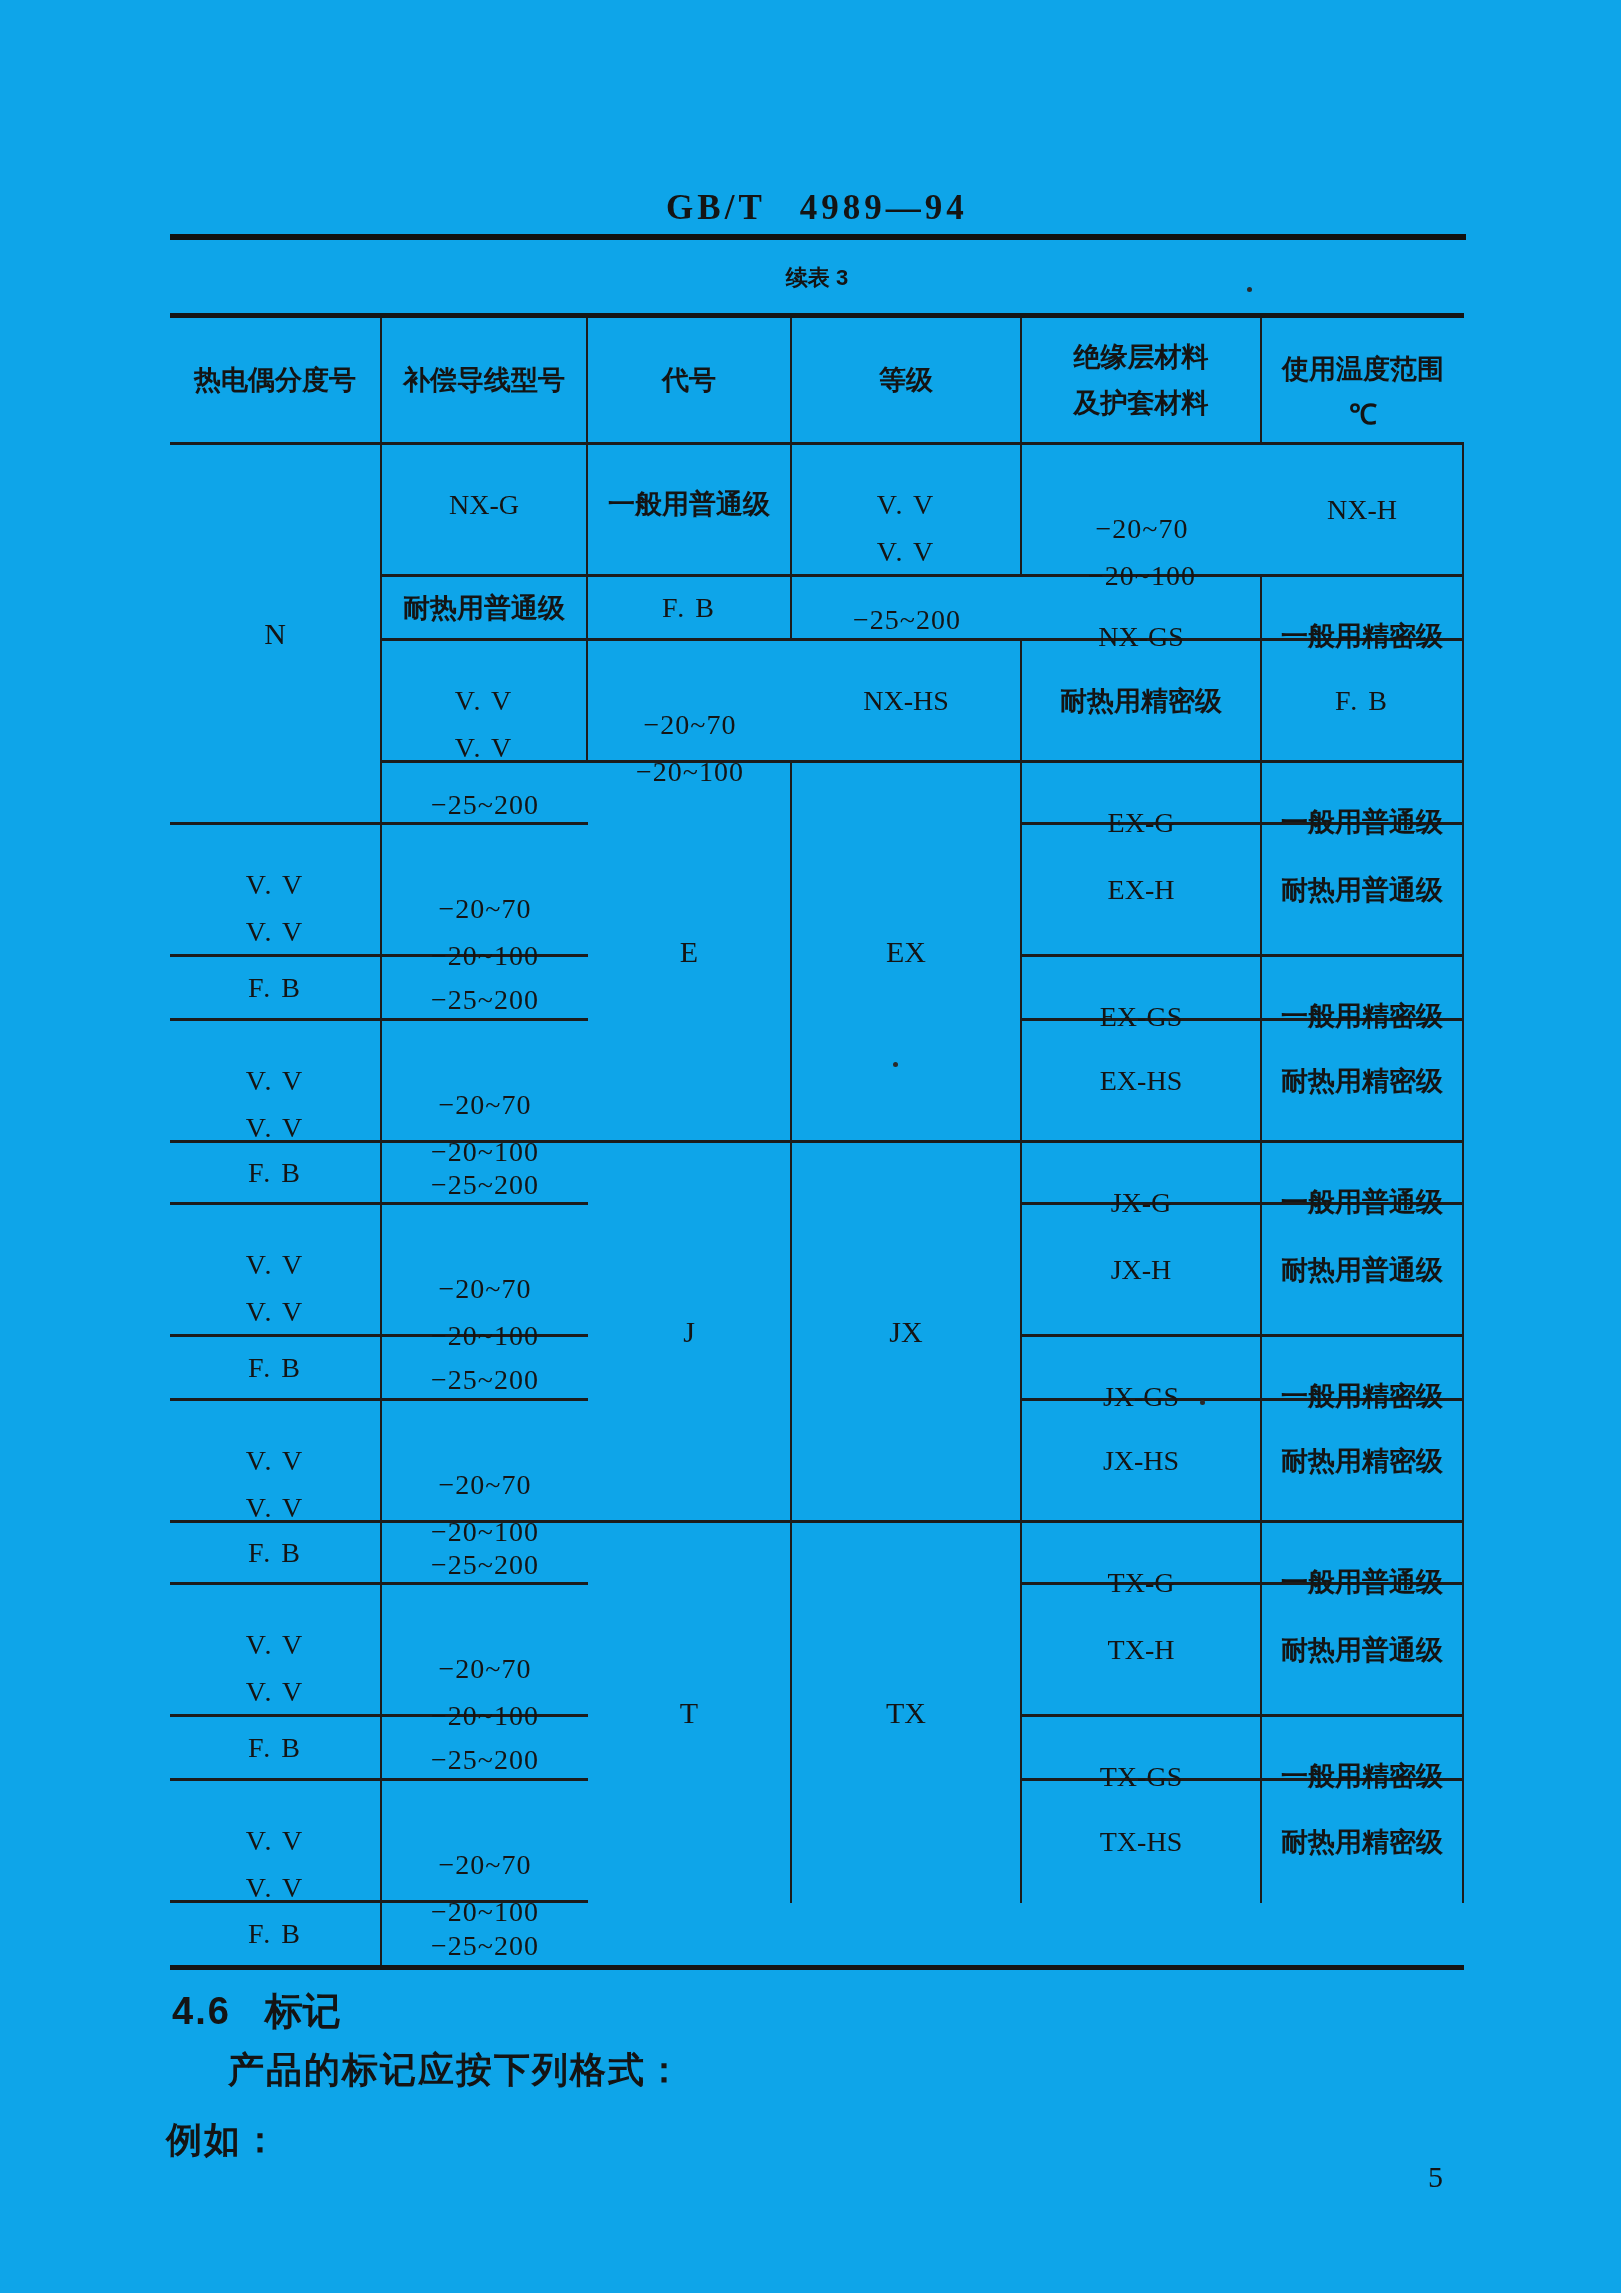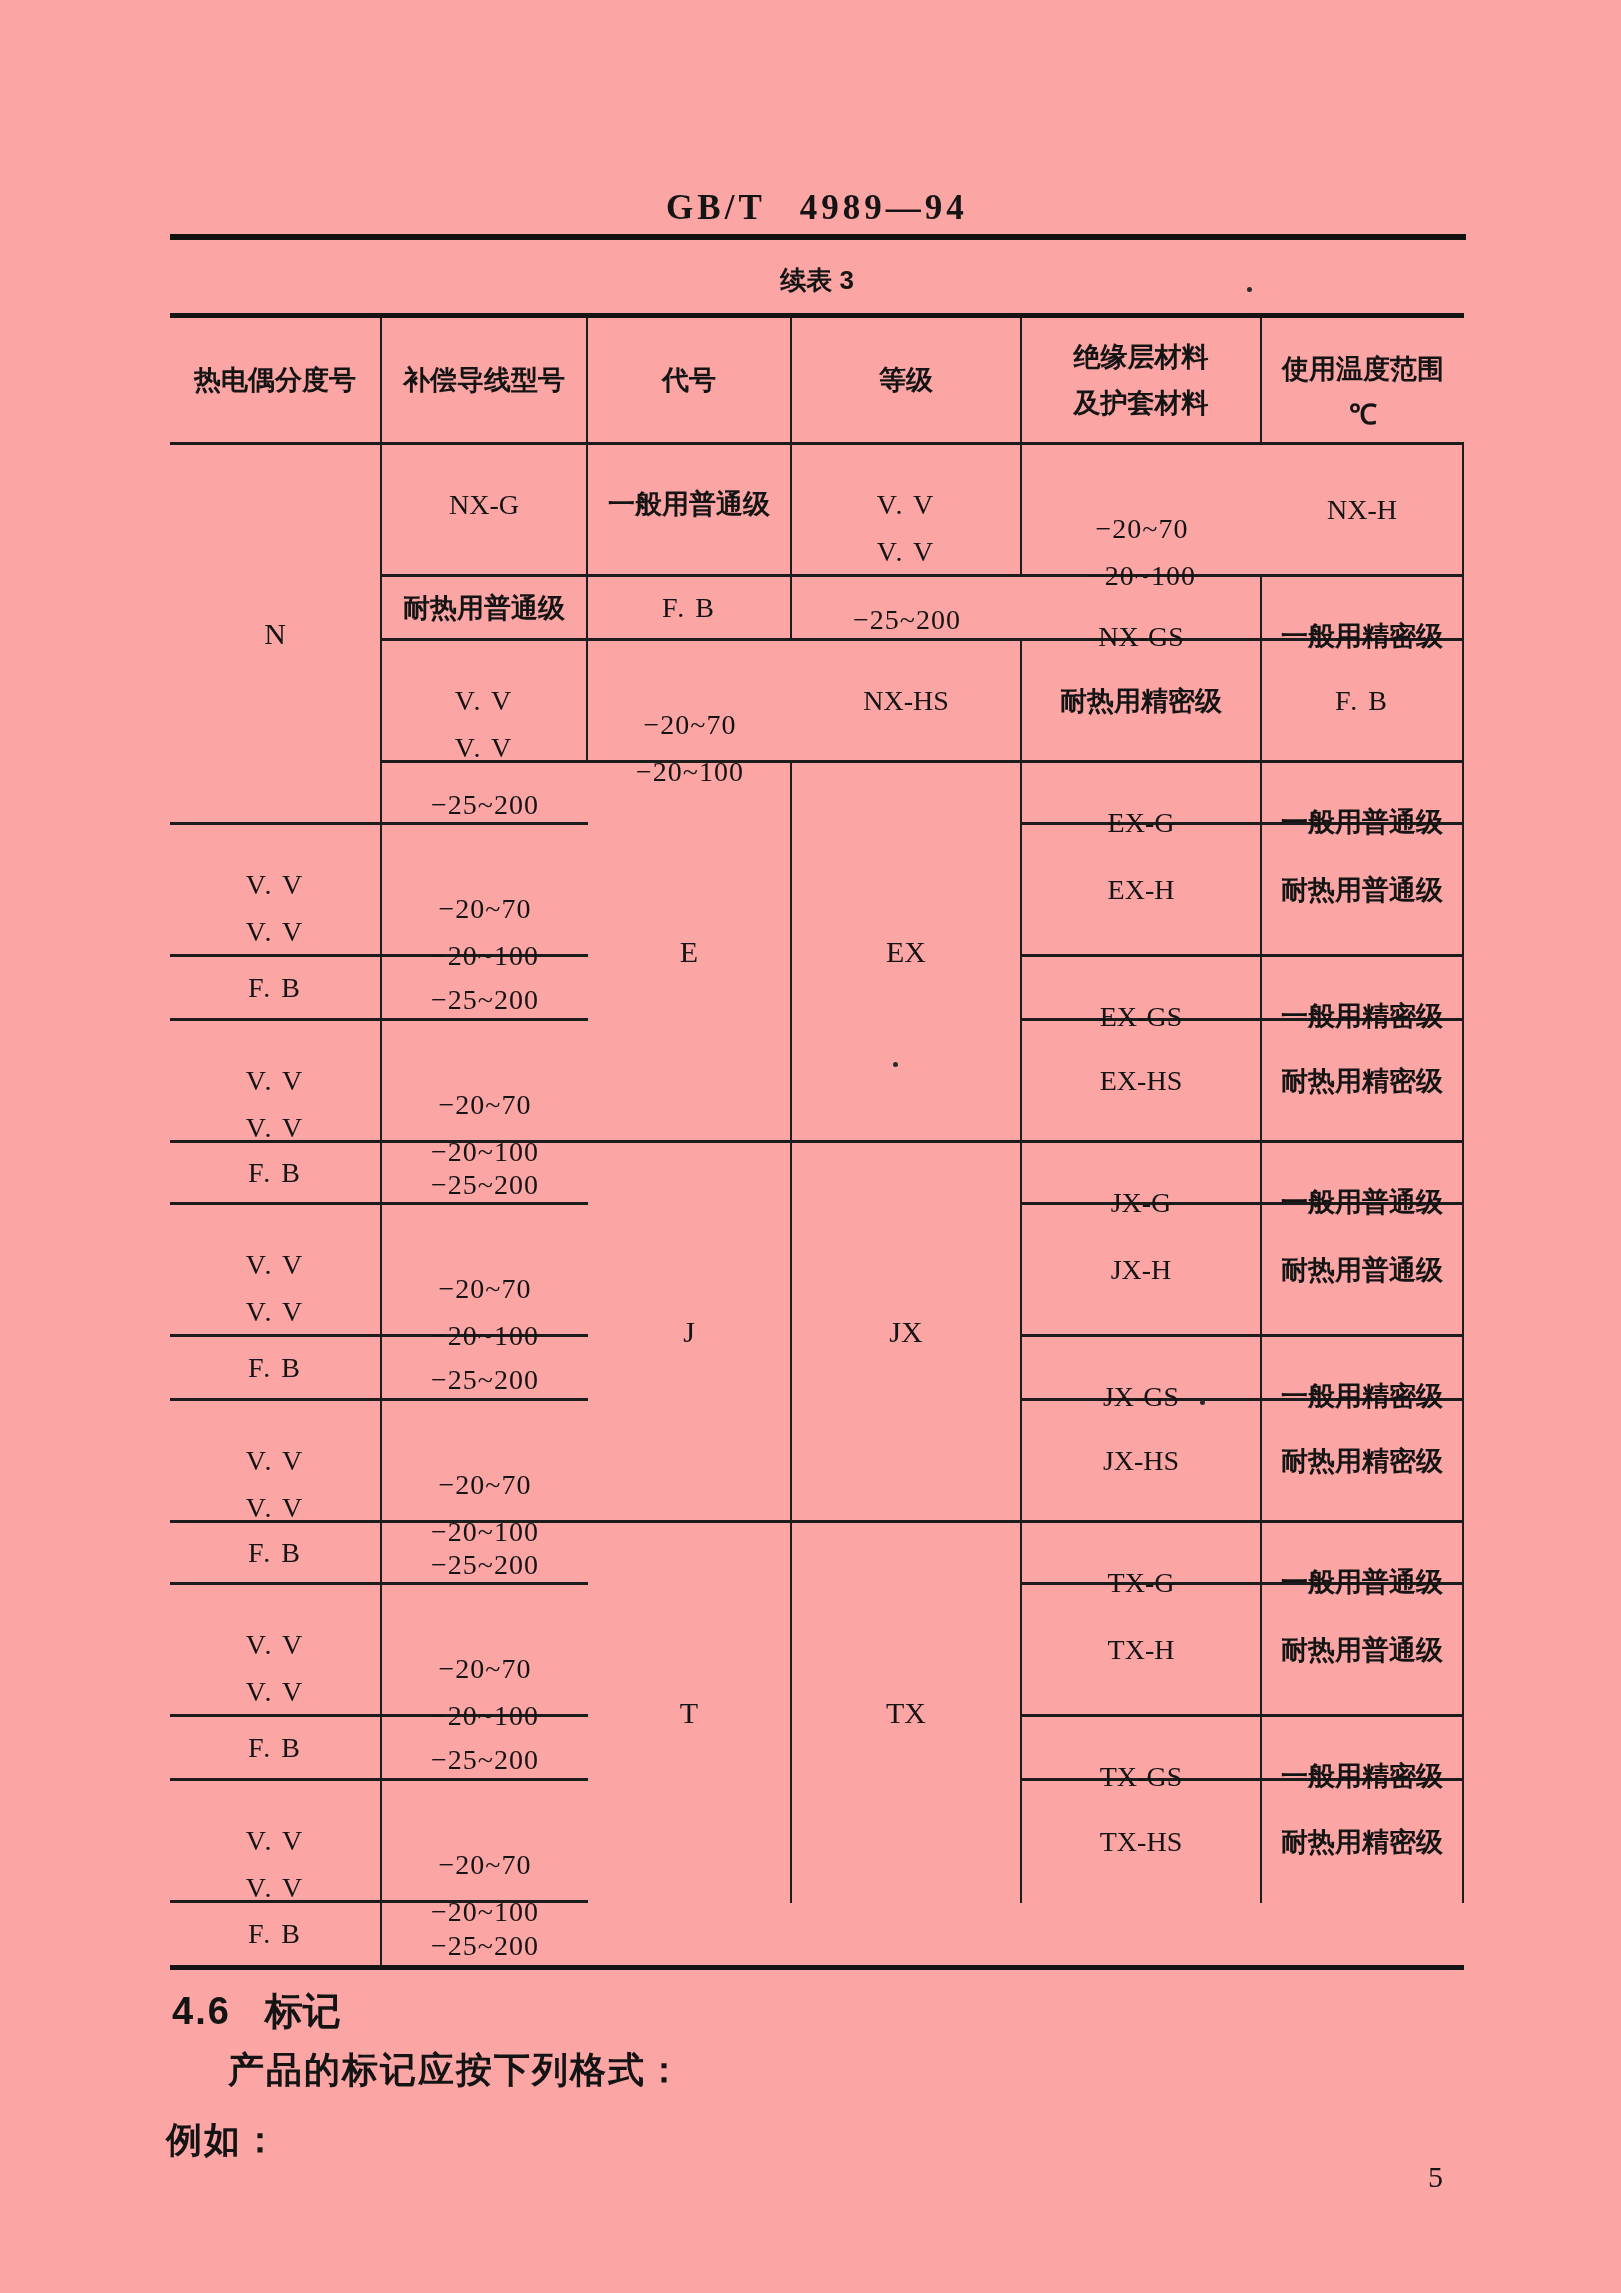--- a/index.html
+++ b/index.html
@@ -1,30 +1,30 @@
 <!DOCTYPE html>
 <html><head>
 <meta charset="utf-8">
 <style>
   html,body{margin:0;padding:0;background:#e8e8e8;}
   .page{
     position:relative;width:1621px;height:2293px;margin:0 auto;
-    background:#fca5a5;color:#141414;overflow:hidden;
+    background:#0ea5e9;color:#141414;overflow:hidden;
     font-family:"Liberation Serif", serif;
   }
   .doc-code{
     position:absolute;left:170px;top:188px;width:1294px;
     text-align:center;font-size:35px;font-weight:700;
     letter-spacing:4px;word-spacing:22px;
     font-family:"Liberation Serif", serif;
   }
   .title-rule{position:absolute;left:170px;top:234px;width:1296px;height:6px;background:#111;}
   .table-caption{
     position:absolute;left:170px;top:263px;width:1294px;text-align:center;
-    font-size:26px;font-weight:700;font-family:"Liberation Sans", sans-serif;
+    font-size:22px;font-weight:700;font-family:"Liberation Sans", sans-serif;
   }
   .gtable{
     position:absolute;left:170px;top:313px;
     display:grid;
     grid-template-columns:212px 206px 204px 230px 240px 202px;
     grid-template-rows:127px 132px 64px 122px 62px 132px 64px 122px 62px 132px 64px 122px 62px 132px 64px 122px 62px;
     border-top:5px solid #151515;
     border-bottom:5px solid #151515;
   }
   .c{

